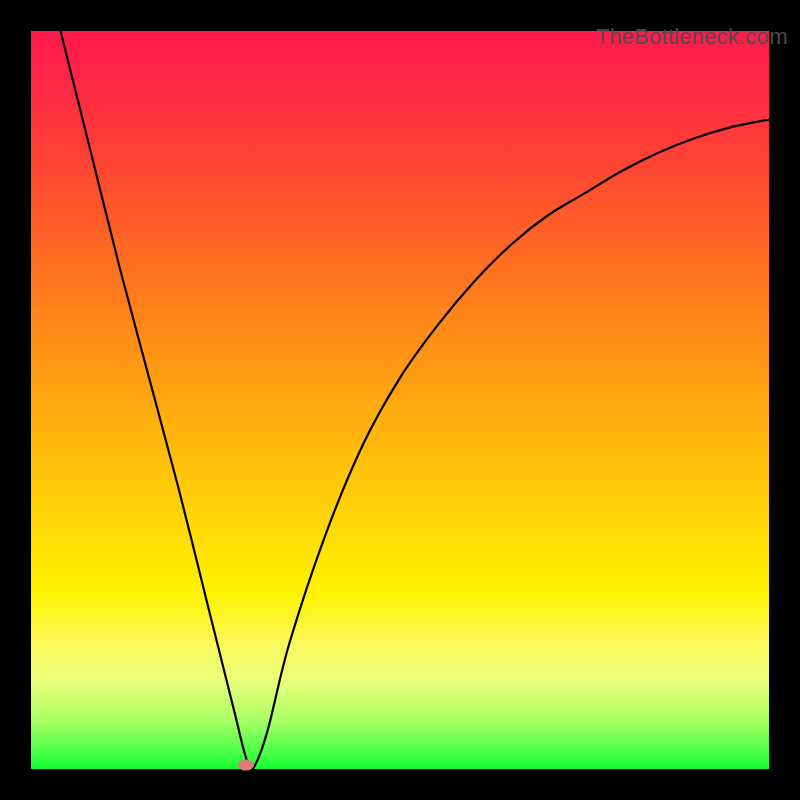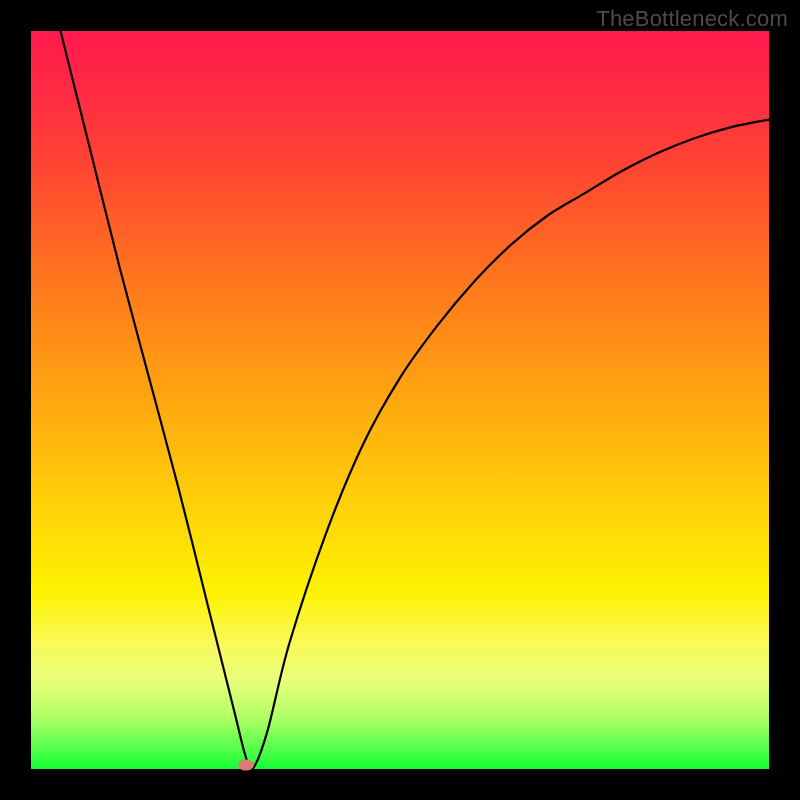--- a/index.html
+++ b/index.html
@@ -36,21 +36,21 @@
       #fff200 76%,
       #faf95a 83%,
       #e9ff7a 88%,
       #b0ff66 93%,
       #5aff4d 97%,
       #13ff33 100%
     );
   }
   .watermark {
     position: absolute;
-    top: 6px;
+    top: 24px;
     right: 12px;
     color: #4c4c4c;
     font-size: 22px;
     font-weight: 500;
     letter-spacing: 0.2px;
     user-select: none;
   }
   svg.curve {
     position: absolute;
     left: 0;

